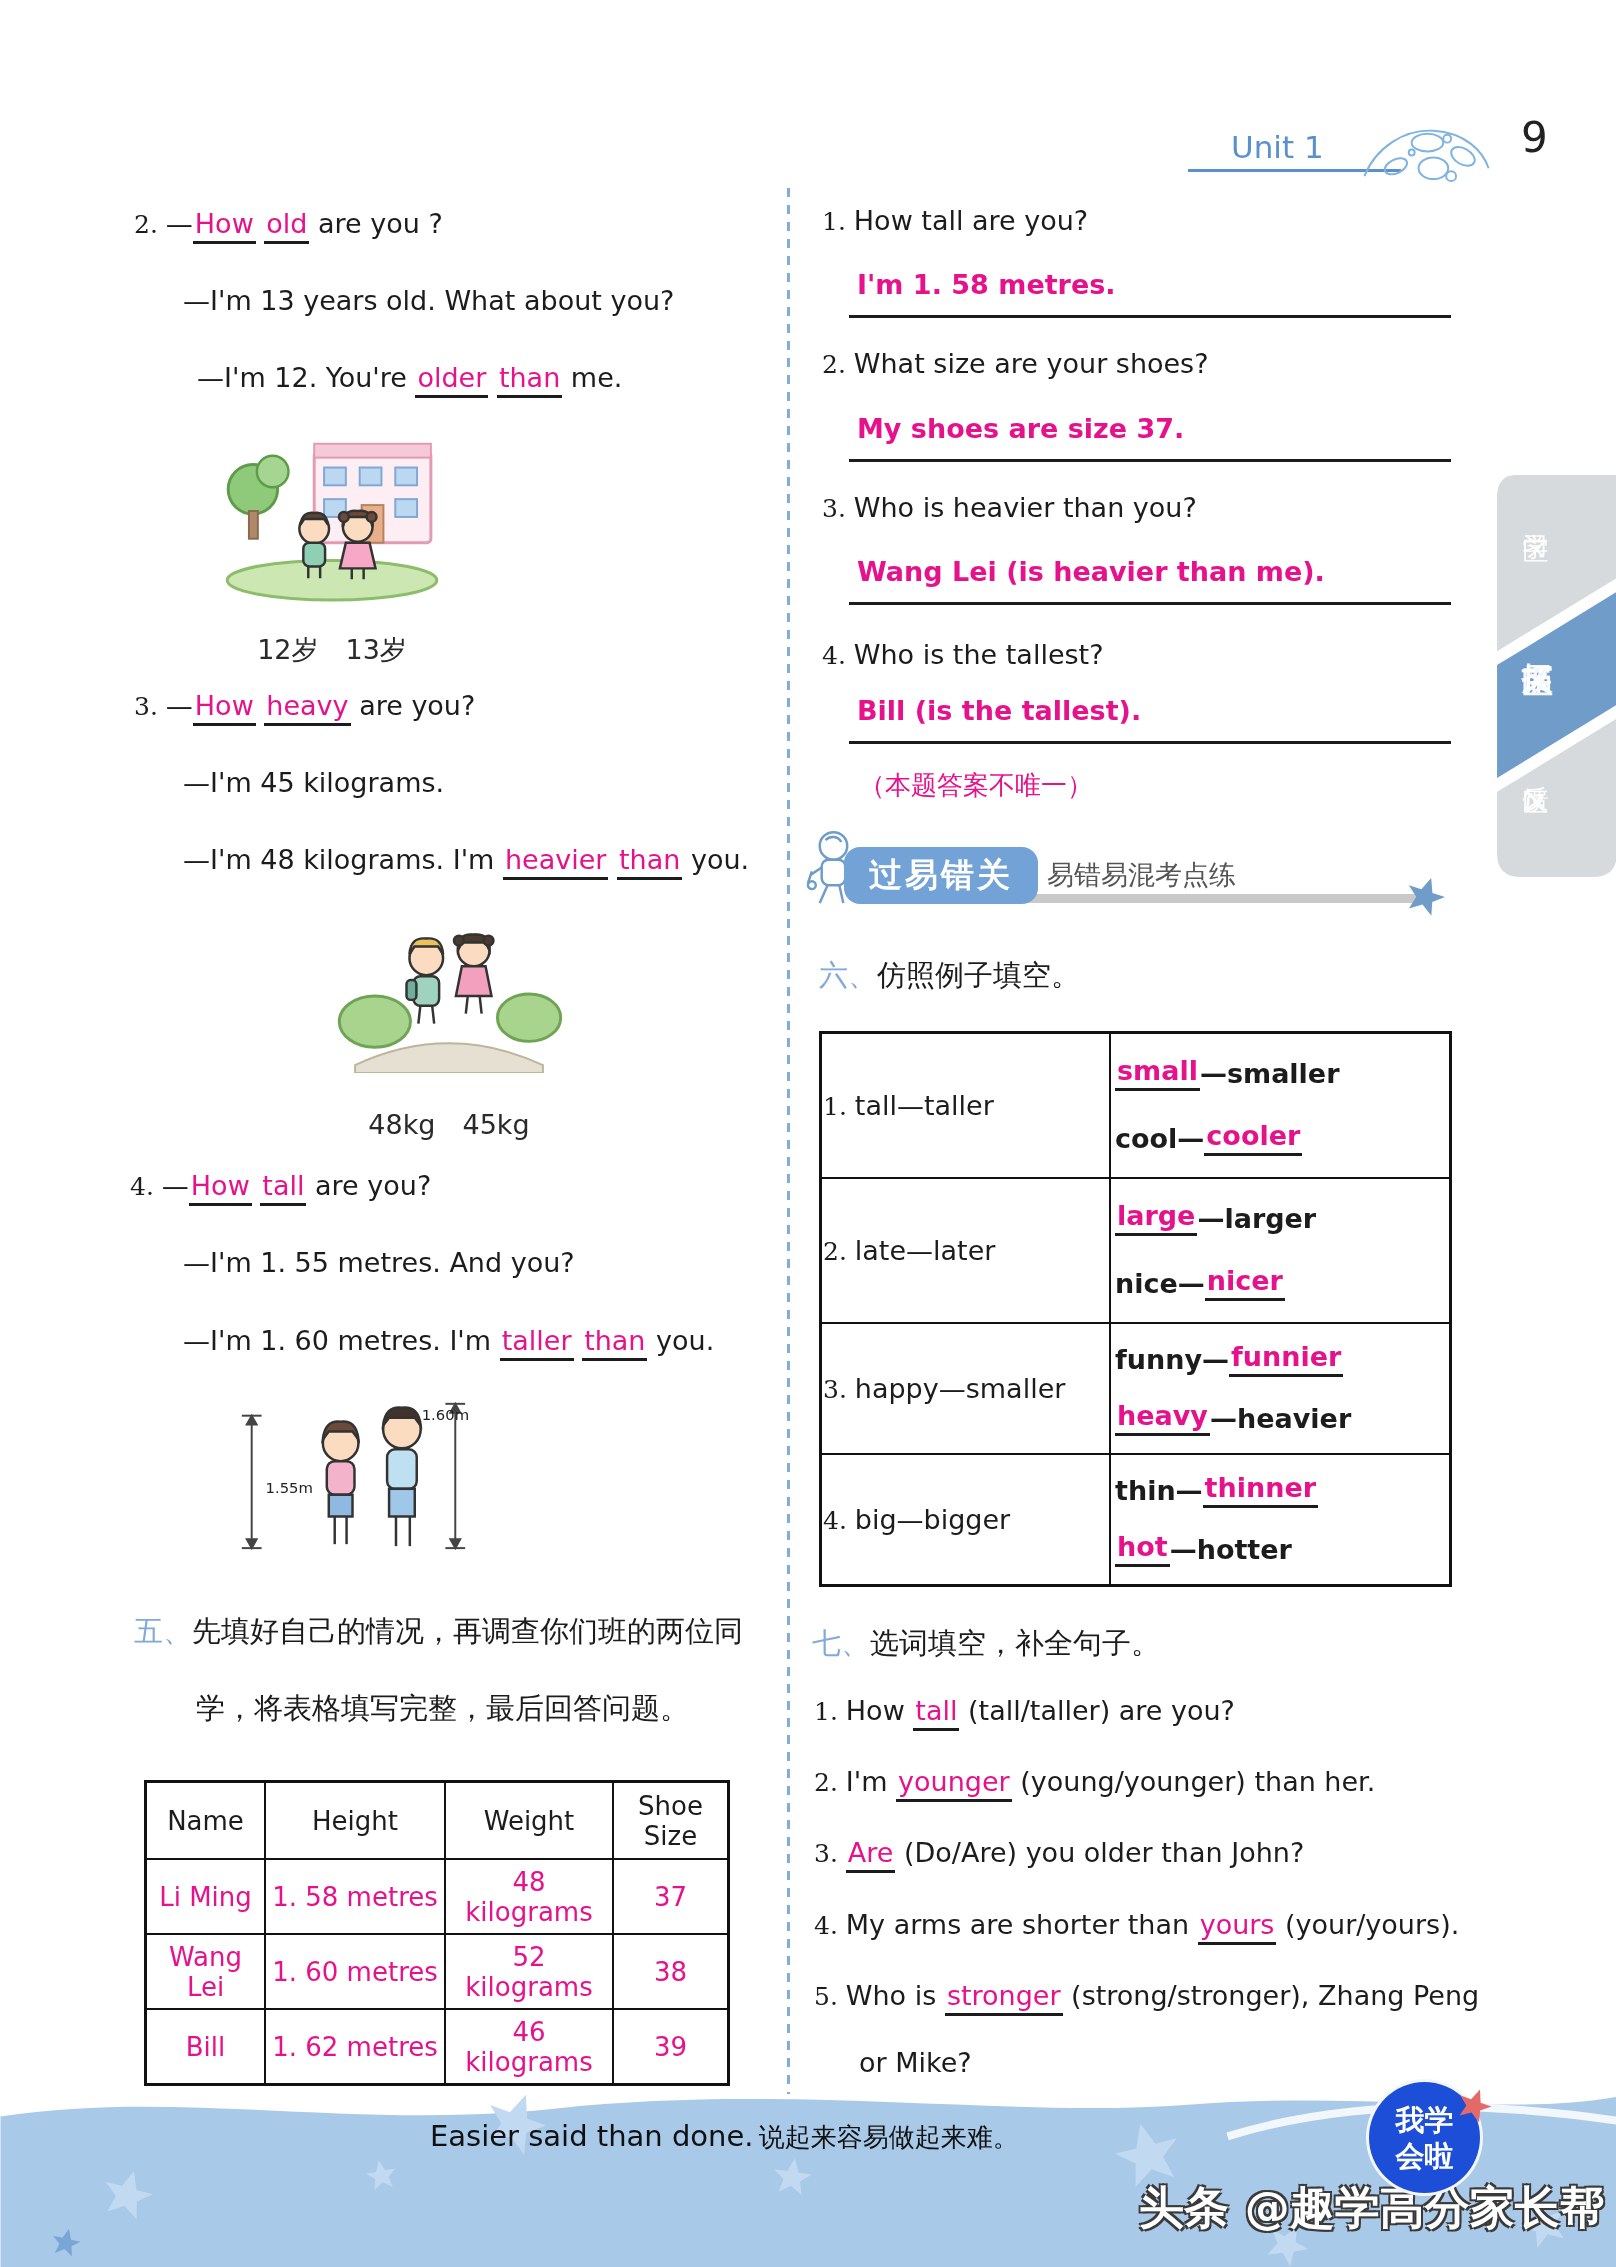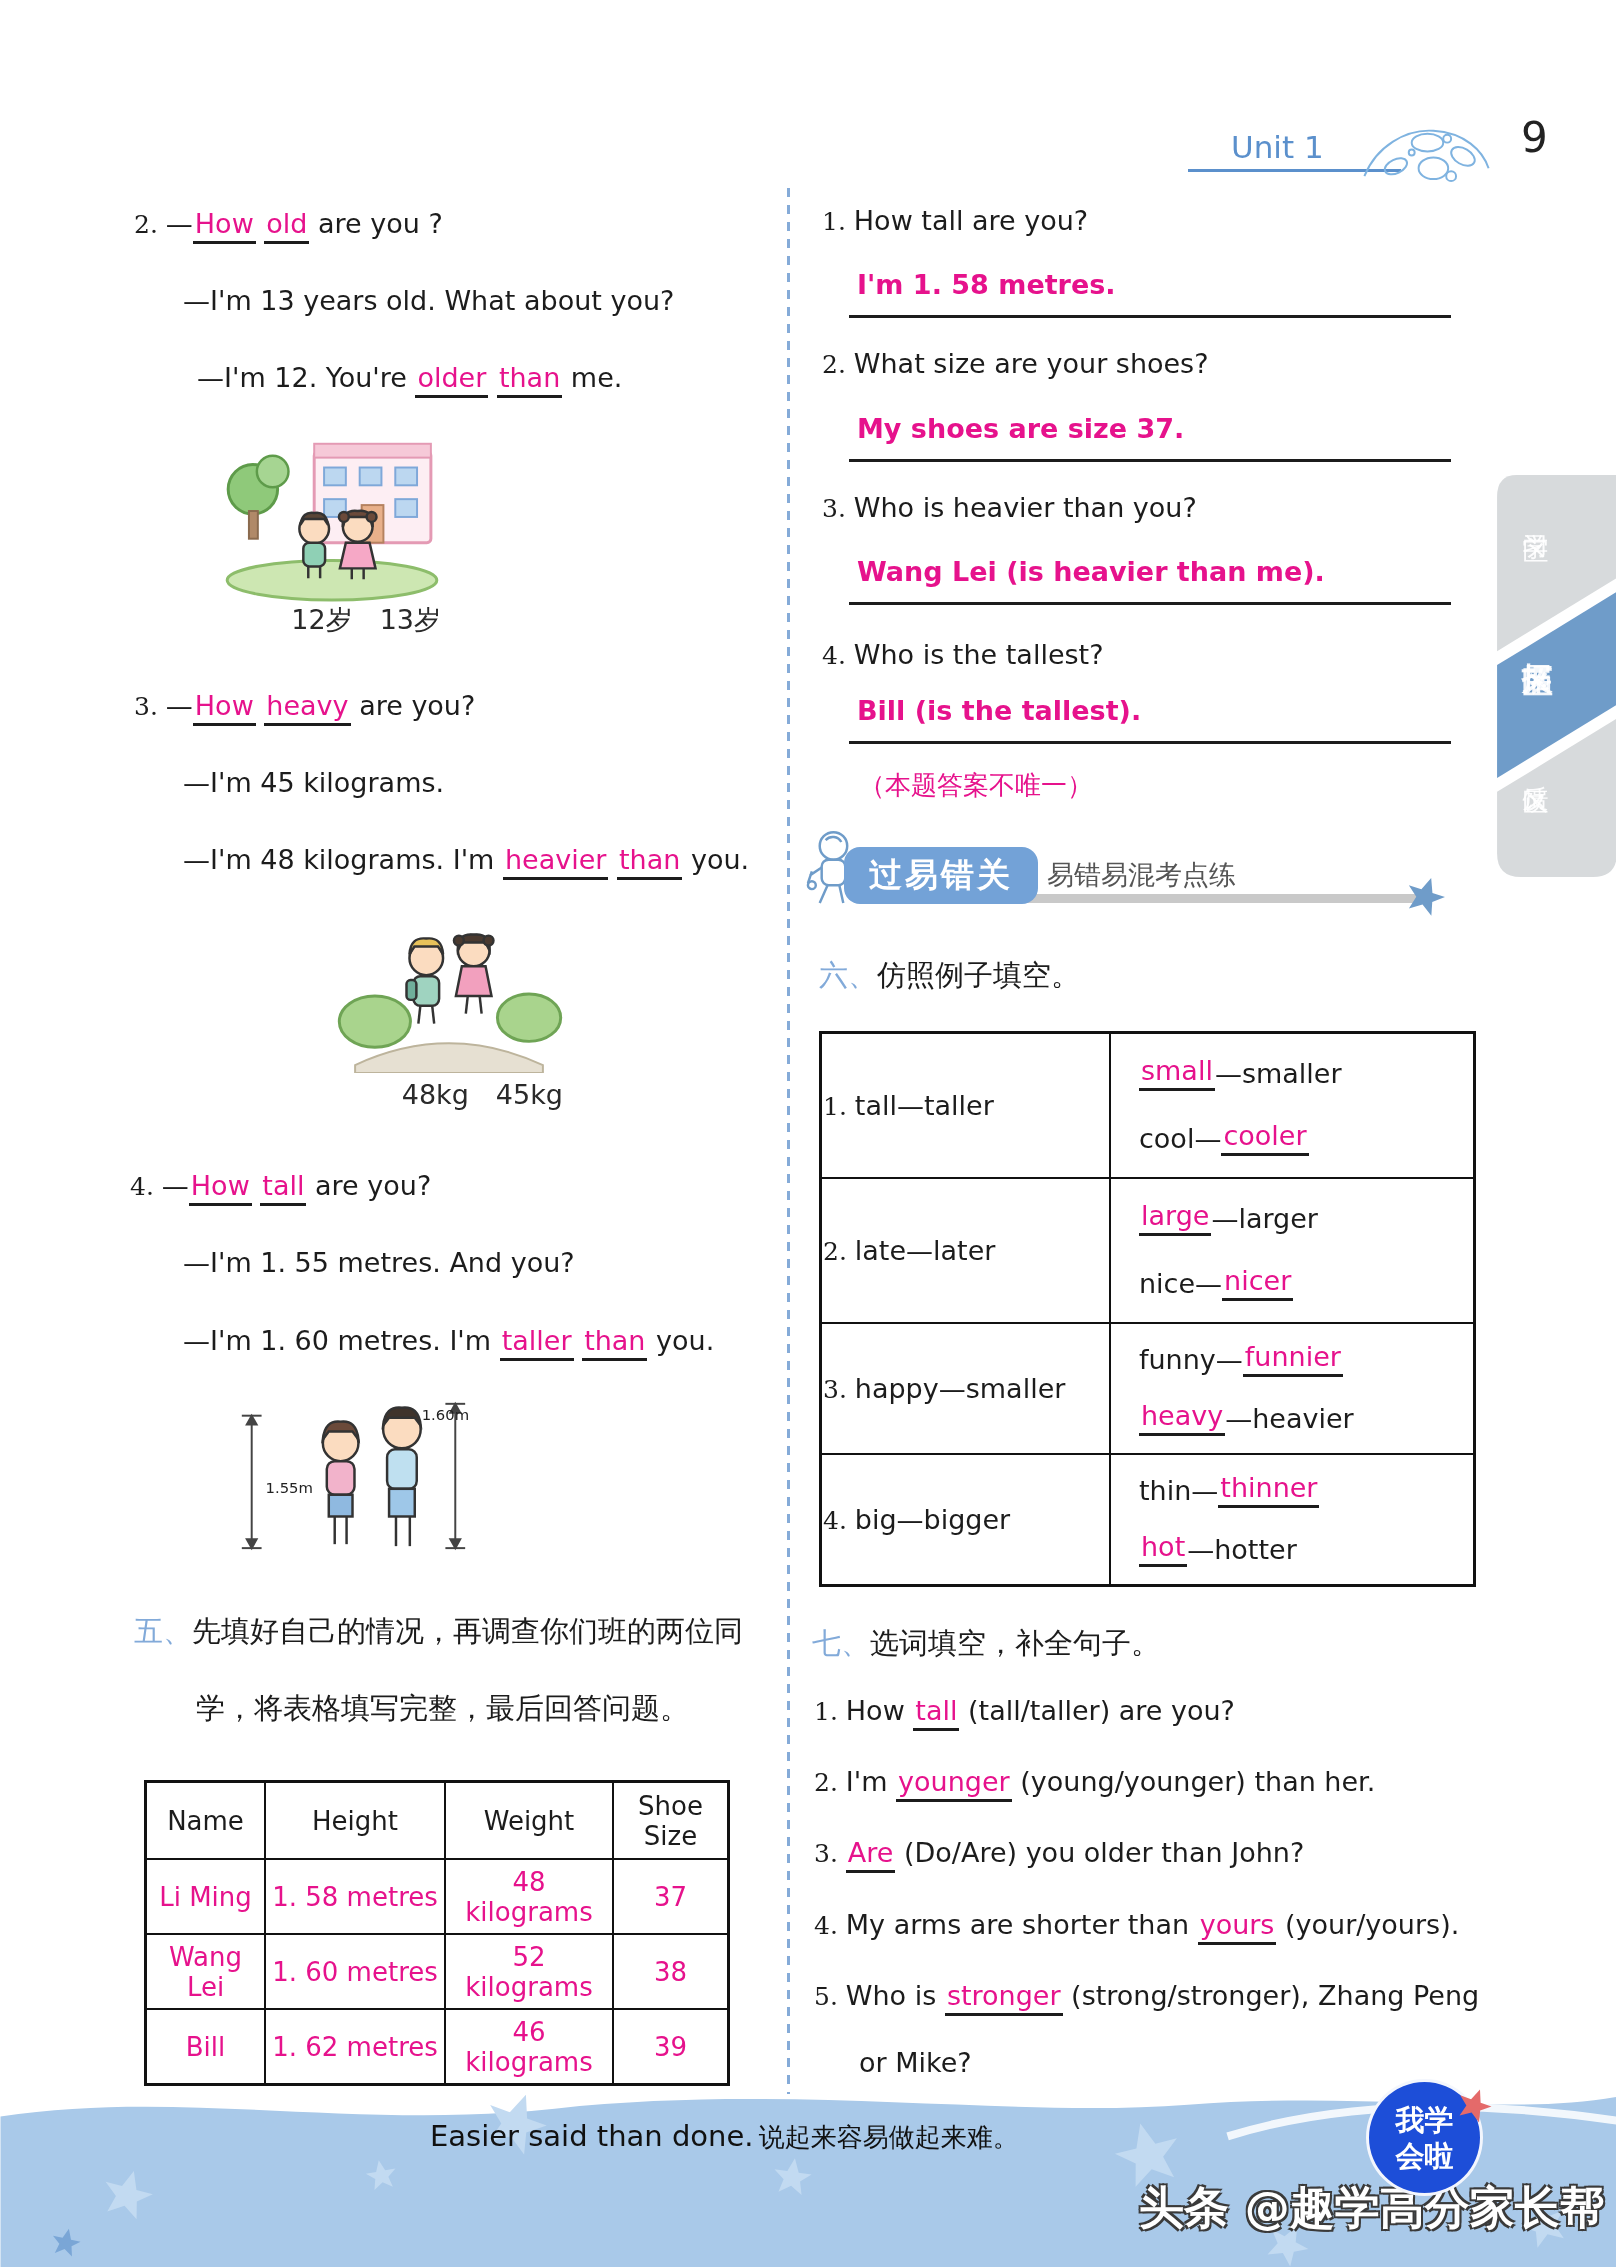--- a/index.html
+++ b/index.html
@@ -5,37 +5,37 @@
   html,body{margin:0;padding:0;background:#ffffff;}
   #page{position:relative;width:1617px;height:2267px;background:#ffffff;overflow:hidden;
         font-family:"DejaVu Sans",sans-serif;color:#1c1c1c;}
   .abs{position:absolute;}
   .line{position:absolute;font-size:27px;white-space:nowrap;color:#1c1c1c;}
   .r-b{color:#1c1c1c;}
   .r-a{color:#e6128c;border-bottom:3px solid #1c1c1c;padding:0 2px 2px 2px;}
   .r-p{color:#e6128c;}
   .r-n{color:#82aad9;}
   .r-s{font-family:"DejaVu Serif",serif;font-size:25px;color:#1c1c1c;}
-  .caption{position:absolute;font-size:27px;color:#2a2a2a;text-align:right;white-space:nowrap;}
+  .caption{position:absolute;font-size:27px;color:#2a2a2a;text-align:center;white-space:nowrap;margin-top:30px;}
   .answer-line{position:absolute;left:849px;width:594px;height:50px;border-bottom:3px solid #1c1c1c;
                font-size:27px;color:#e6128c;white-space:nowrap;padding-left:8px;line-height:40px;font-weight:bold;}
   .sec-head{position:absolute;font-size:29px;white-space:nowrap;}
   
   #divider{position:absolute;left:787px;top:188px;width:3px;height:1906px;
            background:repeating-linear-gradient(to bottom,#85abd8 0 9px,transparent 9px 17px);}
   
   table{border-collapse:collapse;}
   .wtable{position:absolute;left:144px;top:1780px;}
   .wtable td,.wtable th{border:2.5px solid #111;text-align:center;font-weight:normal;}
   .wtable th{font-size:26px;color:#1c1c1c;height:73px;}
   .wtable td{font-size:26px;color:#e6128c;height:71px;}
   .ptable{position:absolute;left:819px;top:1031px;}
   .ptable td{border:2.5px solid #111;font-size:27px;}
   .ptable td.lcell{width:285px;}
-  .ptable td.rcell{width:333px;padding-left:28px;}
+  .ptable td.rcell{width:333px;padding-left:4px;font-weight:bold;}
   .rcell .pline{height:65px;display:flex;align-items:center;}
   
   #unit-label{position:absolute;left:1231px;top:129px;font-size:31px;color:#5b90cc;}
   #unit-underline{position:absolute;left:1188px;top:169px;width:213px;height:3px;background:#5b90cc;}
   #page-number{position:absolute;left:1521px;top:113px;font-size:42px;color:#222;}
   
   #banner-pill{position:absolute;left:844px;top:847px;width:194px;height:57px;background:#73a2d7;
                border-radius:16px;display:flex;align-items:center;justify-content:center;
                font-size:33px;font-weight:bold;color:#ffffff;letter-spacing:3px;}
   #banner-sub{position:absolute;left:1047px;top:857px;font-size:27px;color:#555;}

